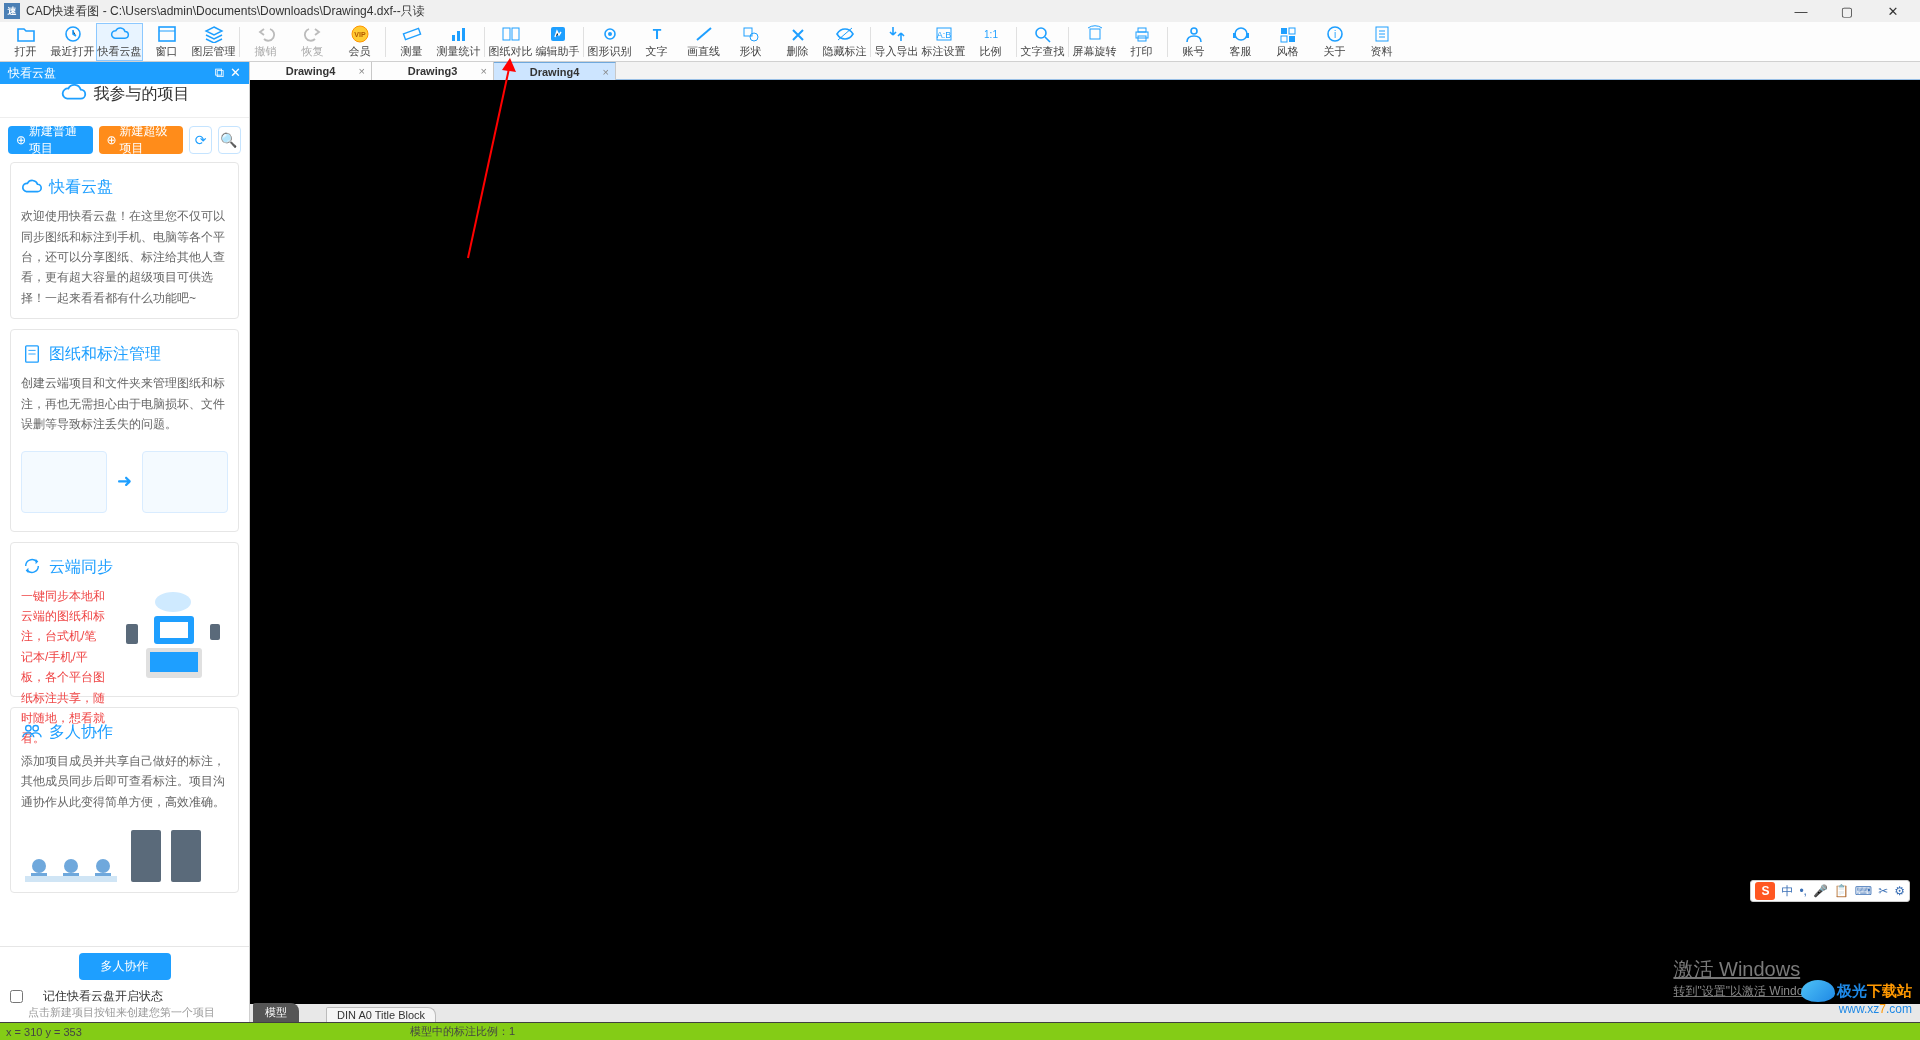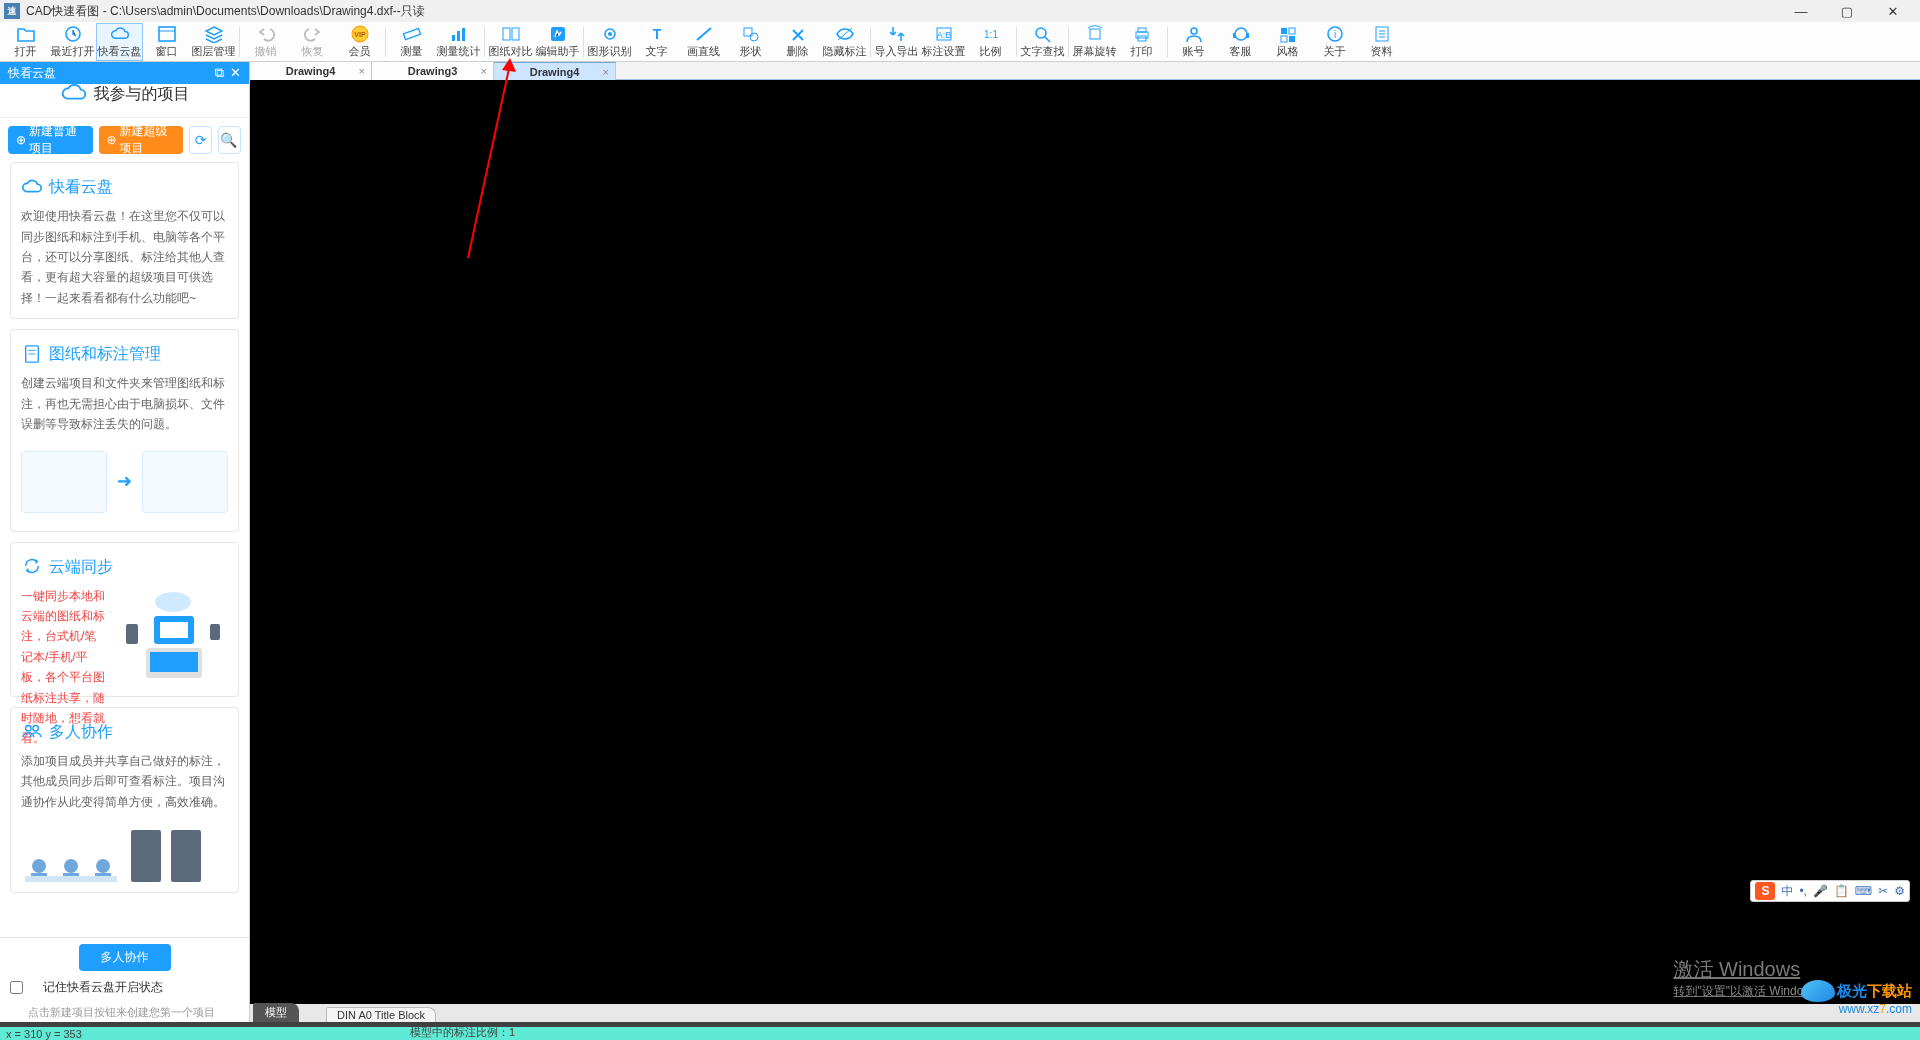--- a/index.html
+++ b/index.html
@@ -44,39 +44,39 @@
 .illus-arrow{color:#1e9fff;font-size:18px;}
 .card-illus2{height:100px;margin-top:6px;display:flex;gap:12px;}
 .card-illus2 .txt{flex:1;font-size:12px;color:#ef4444;line-height:1.7;}
 .card-illus2 .pic{width:110px;display:flex;align-items:center;justify-content:center;}
 .card-illus3{height:64px;display:flex;align-items:flex-end;gap:10px;margin-top:6px;}
 .server{width:30px;height:52px;background:#5a6a7a;border-radius:2px;}
 
 .sp-footer{border-top:1px solid #e6e6e6;padding:6px 10px 2px 10px;font-size:12px;color:#666;}
 .btn-deleted{background:#1e9fff;color:#fff;border-radius:4px;padding:5px 22px;font-size:12px;display:inline-block;margin:0 auto 8px auto;cursor:pointer;}
 .sp-footer .chk{display:flex;align-items:center;gap:20px;font-size:12px;color:#333;}
-.sp-footer .hint{font-size:11px;color:#999;margin-left:18px;margin-top:9px;}
+.sp-footer .hint{font-size:11px;color:#999;margin-left:18px;}
 
 
 .tabs { position: absolute; left: 250px; top: 62px; right: 0; height: 18px; background: #f3f3f3; display: flex; border-bottom:1px solid #9ac0e6;}
 .tab { width: 122px; height: 18px; display: flex; align-items: center; padding: 0 8px; font-size: 11px; background: #fdfdfd; border-right: 1px solid #c8c8c8; color: #333; position:relative;justify-content:center;font-family:"SimSun",serif;font-weight:bold;}
 .tab .x { position:absolute;right:6px; color: #888; font-size: 11px; cursor: pointer; font-weight:normal;}
 .tab.active { background: #cde5ff; border-top:1px solid #6fa8dc;}
 
 
 .canvas-area { position: absolute; left: 250px; top: 80px; right: 0; bottom: 36px; background: #000; }
 .red-arrow{position:absolute;pointer-events:none;}
 
 
 .btabs { position: absolute; left: 250px; right: 0; bottom: 18px; height: 18px; background: #e8e8e8; display: flex; align-items:flex-end;gap:24px;}
 .btab { padding: 2px 12px; font-size: 11px; background: #555; color: #fff; border-radius: 2px 8px 0 0; margin-left:3px;}
 .btab.light { background: #f5f5f5; color: #333; border: 1px solid #bbb; border-bottom:none;padding:1px 10px;}
 
 
-.statusbar { position: absolute; left: 0; right: 0; bottom: 0; height: 18px; background: #5eead4; border-top: 5px solid #404040; display: flex; align-items: flex-end; font-size: 11px; color: #444; padding: 0 6px; }
+.statusbar { position: absolute; left: 0; right: 0; bottom: 0; height: 18px; background: #84cc16; border-top: 1px solid #404040; display: flex; align-items: center; font-size: 11px; color: #444; padding: 0 6px; }
 .statusbar .sb-center{position:absolute;left:410px;}
 
 
 .activate { position: absolute; right: 90px; bottom: 40px; text-align: left; color: #777; text-decoration: underline; }
 .activate .t1 { font-size: 20px; color:#7a7a7a;}
 .activate .t2 { font-size: 12px; color:#8a8a8a;}
 
 
 .watermark{position:absolute;right:8px;bottom:24px;text-align:right;}
 .watermark .logo{display:flex;align-items:center;justify-content:flex-end;gap:2px;}

